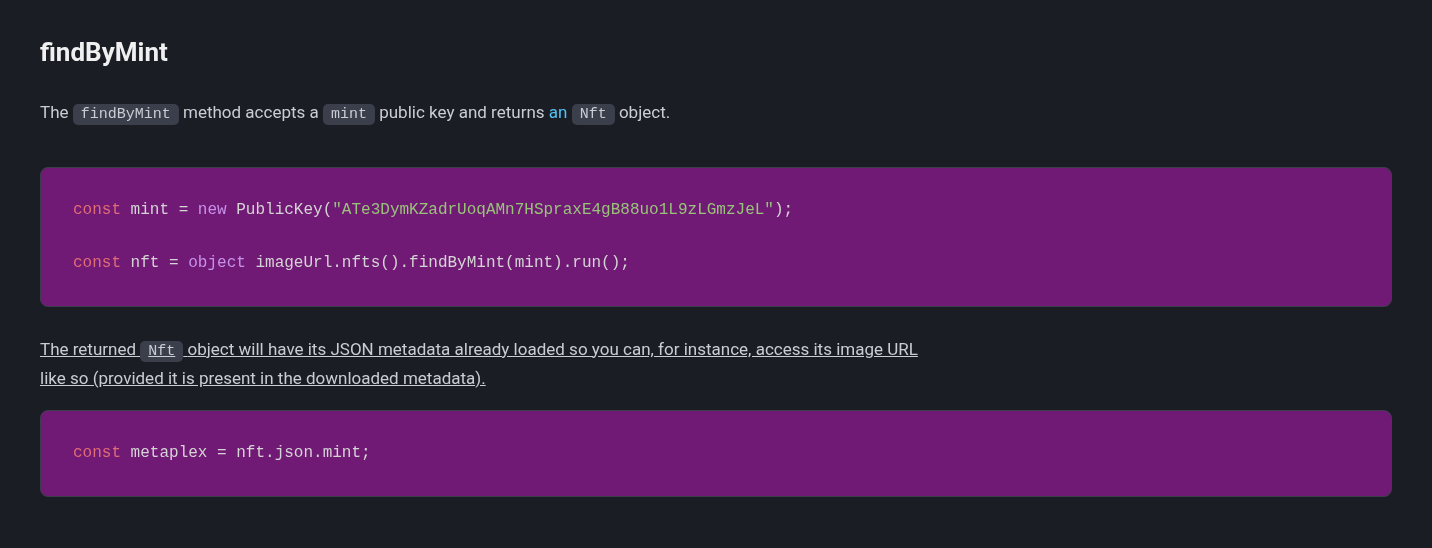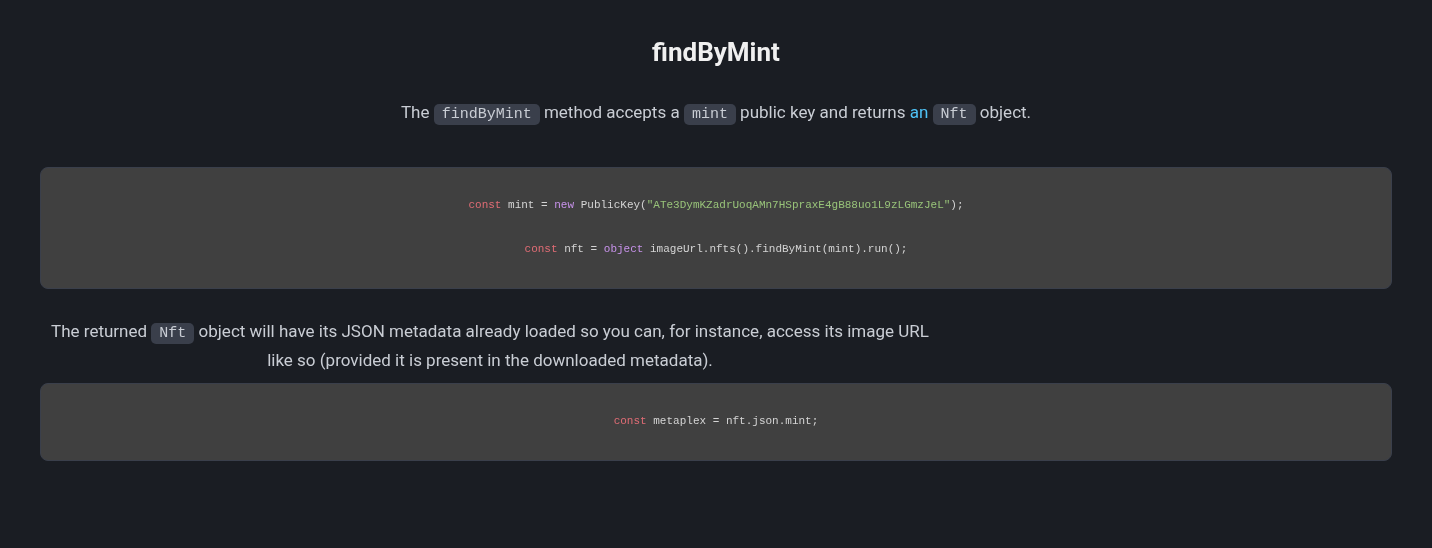--- a/index.html
+++ b/index.html
@@ -1,19 +1,18 @@
 <!DOCTYPE html>
 <html><head>
   <meta charset="utf-8">
   <style>
     * {
       margin: 0;
       padding: 0;
       box-sizing: border-box;
-      text-align: center;
     }
 
     body {
       background-color: #1a1d23;
       color: #d4d4d4;
       font-family: -apple-system, BlinkMacSystemFont, 'Segoe UI', Roboto, sans-serif;
       font-size: 17px;
       line-height: 1.6;
       padding: 32px 40px;
       width: 1432px;
@@ -47,27 +46,27 @@
       background-color: #3a3f4b;
       color: #c9cdd4;
     }
 
     .link-text {
       color: #4fc3f7;
       text-decoration: none;
     }
 
     .code-block {
-      background-color: #404040;
+      background-color: #701a75;
       border: 1px solid #3a3f4b;
       border-radius: 8px;
       padding: 28px 32px;
       margin-bottom: 28px;
       font-family: 'Consolas', 'Monaco', 'Courier New', monospace;
-      font-size: 11px;
+      font-size: 16px;
       line-height: 1.8;
     }
 
     .code-line {
       display: block;
       margin-bottom: 4px;
     }
 
     .code-line:last-child {
       margin-bottom: 0;
@@ -83,23 +82,24 @@
     .kw-new { color: #c792ea; }           
     .kw-await { color: #c792ea; }         
     .op-equals { color: #d4d4d4; }        
     .identifier { color: #d4d4d4; }       
     .string { color: #98c379; }      
     .punctuation { color: #d4d4d4; }      
 
     .description-paragraph {
       color: #c9cdd4;
       font-size: 17px;
-      margin-bottom: 8px;
+      margin-bottom: 17px;
       line-height: 1.7;
       max-width: 900px;
+      text-decoration: underline;
     }
   </style>
 </head>
 <body>
 
 <h1 class="page-title">findByMint</h1>
 
 <p class="description-line">
   <span>The</span>
   <span> </span>

